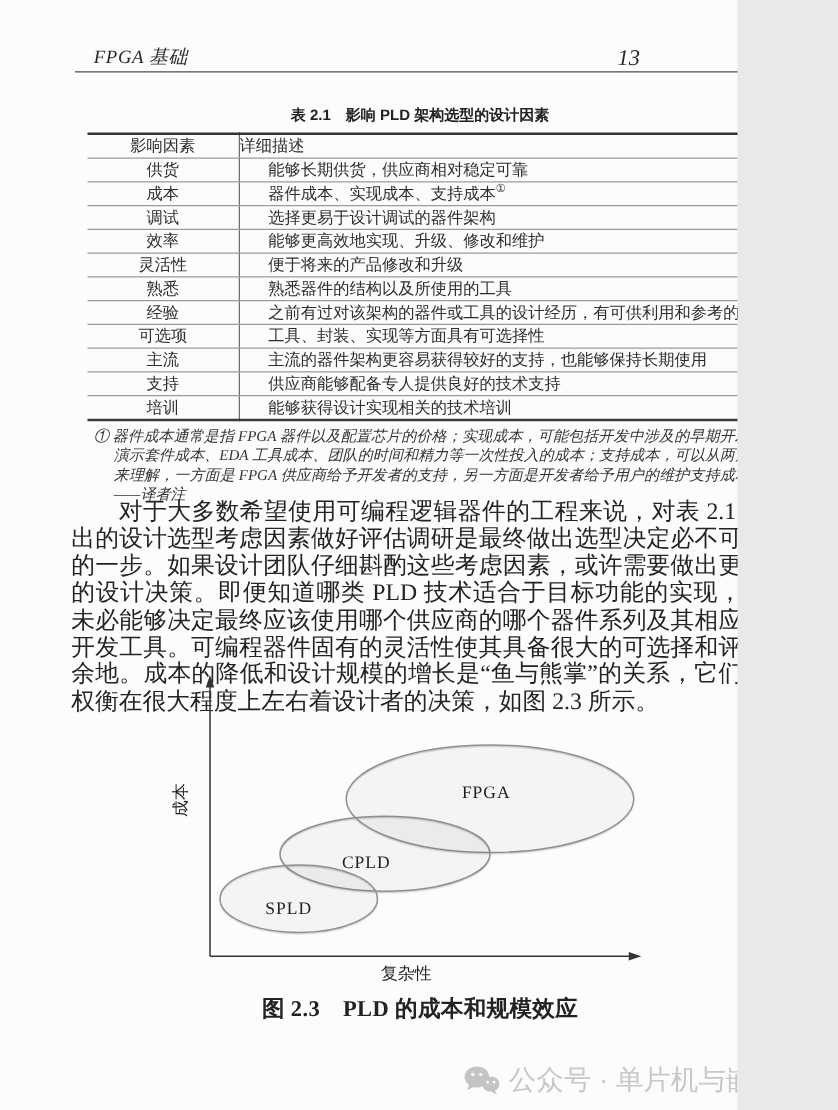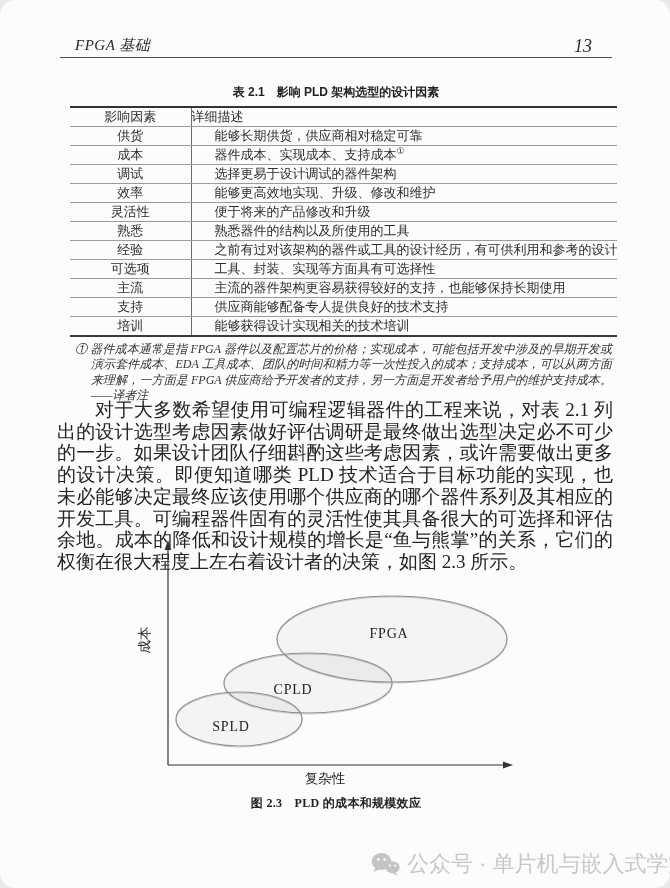--- a/index.html
+++ b/index.html
@@ -1,20 +1,20 @@
 <!DOCTYPE html>
 <html><head>
 <meta charset="utf-8">
 <style>
   * { margin:0; padding:0; box-sizing:border-box; }
   html,body { width:670px; height:888px; }
   body { background:#e9e9e9; font-family:"Liberation Serif","DejaVu Serif",serif; }
   .page {
-    position:relative; width:670px; height:888px; background:#fcfcfc;
-    color:#2a2a2a; overflow:hidden;border-radius:15px;
+    position:relative; width:590px; height:888px; background:#fcfcfc;
+    color:#2a2a2a; overflow:hidden;
   }
   
   .running-head {
     position:absolute; left:75px; top:36px; font-size:15px;
     font-style:italic; letter-spacing:.5px;
   }
   .page-number {
     position:absolute; right:78px; top:36px; font-size:18px; font-style:italic;
   }
   .header-rule {
@@ -65,21 +65,21 @@
   .ellipse-label {
     font-family:"Liberation Serif","DejaVu Serif",serif; font-size:14px;
     fill:#1e1e1e; letter-spacing:.8px;
   }
   .axis-label {
     font-family:"Liberation Serif","DejaVu Serif",serif; font-size:13.5px;
     fill:#1e1e1e;
   }
   .figure-caption {
     position:absolute; left:60px; top:795px; width:552px; text-align:center;
-    font-size:12px; font-weight:bold; color:#222; letter-spacing:.3px;
+    font-size:18px; font-weight:bold; color:#222; letter-spacing:.3px;
   }
   
   .watermark {
     position:absolute; left:371px; top:849px; display:flex;
     align-items:center; gap:7px;
   }
   .watermark-text {
     font-family:"Liberation Sans","DejaVu Sans",sans-serif;
     font-size:22px; color:#c7c7c7; white-space:nowrap;
   }

